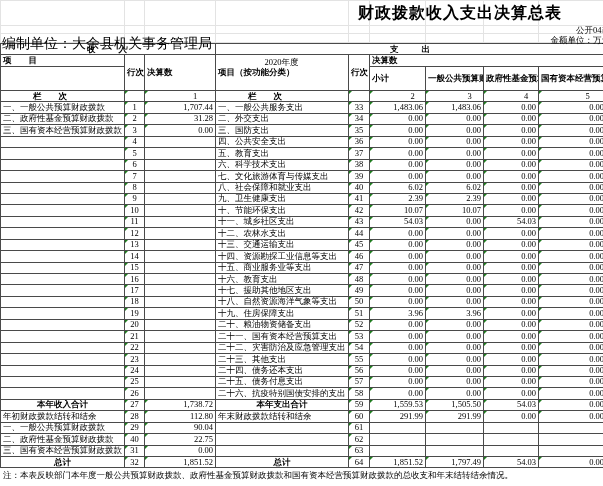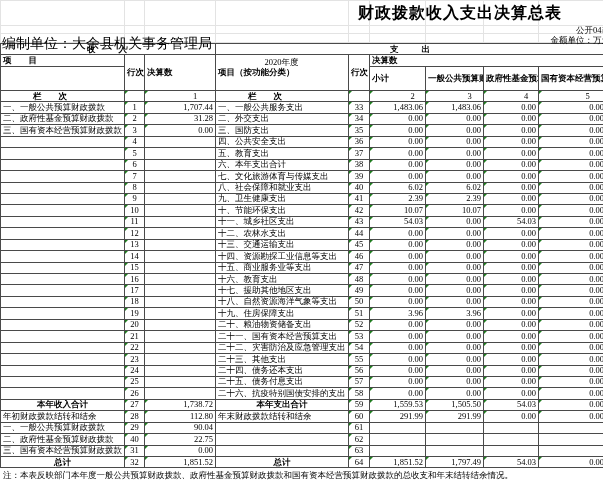--- a/index.html
+++ b/index.html
@@ -206,21 +206,21 @@
           <td class="rn g">37</td>
           <td class="num g">0.00</td>
           <td class="num g">0.00</td>
           <td class="num g">0.00</td>
           <td class="num g">0.00</td>
         </tr>
         <tr>
           <td class="lbl"></td>
           <td class="rn g">6</td>
           <td class="num"></td>
-          <td class="lbl">六、本年支出合计</td>
+          <td class="lbl">六、科学技术支出</td>
           <td class="rn g">38</td>
           <td class="num g">0.00</td>
           <td class="num g">0.00</td>
           <td class="num g">0.00</td>
           <td class="num g">0.00</td>
         </tr>
         <tr>
           <td class="lbl"></td>
           <td class="rn g">7</td>
           <td class="num"></td>

